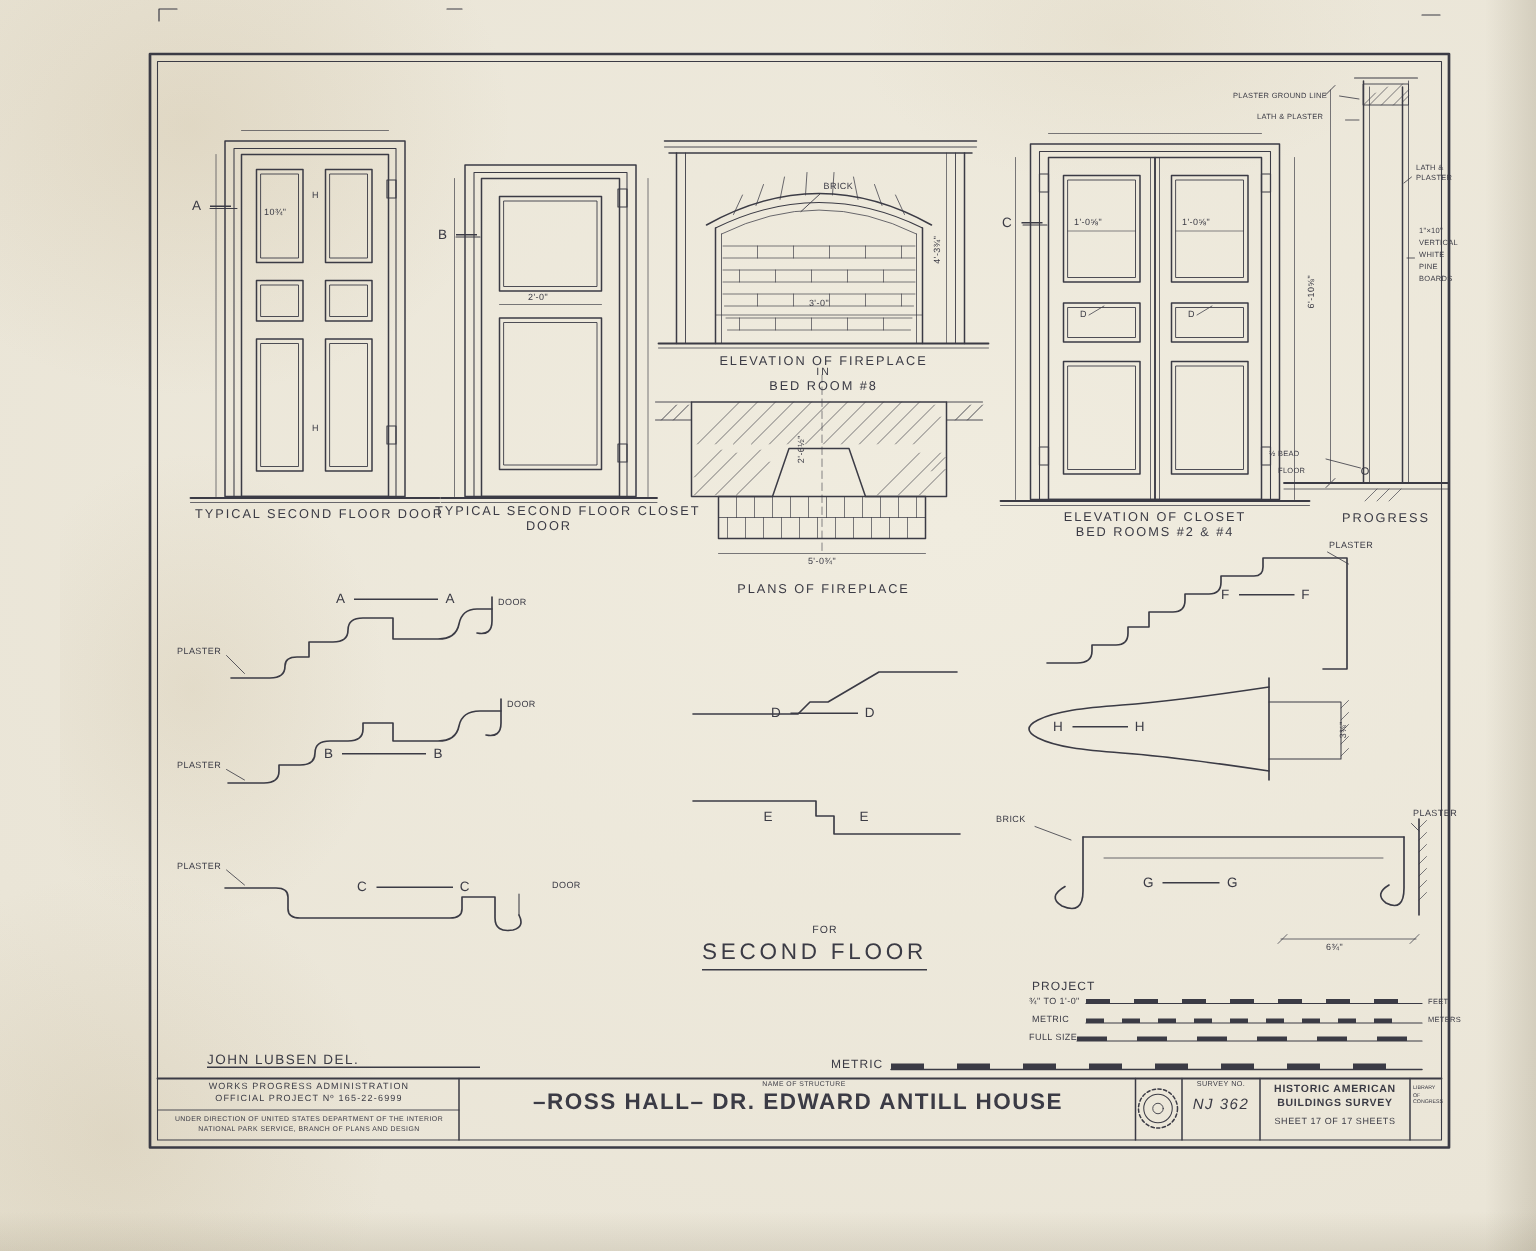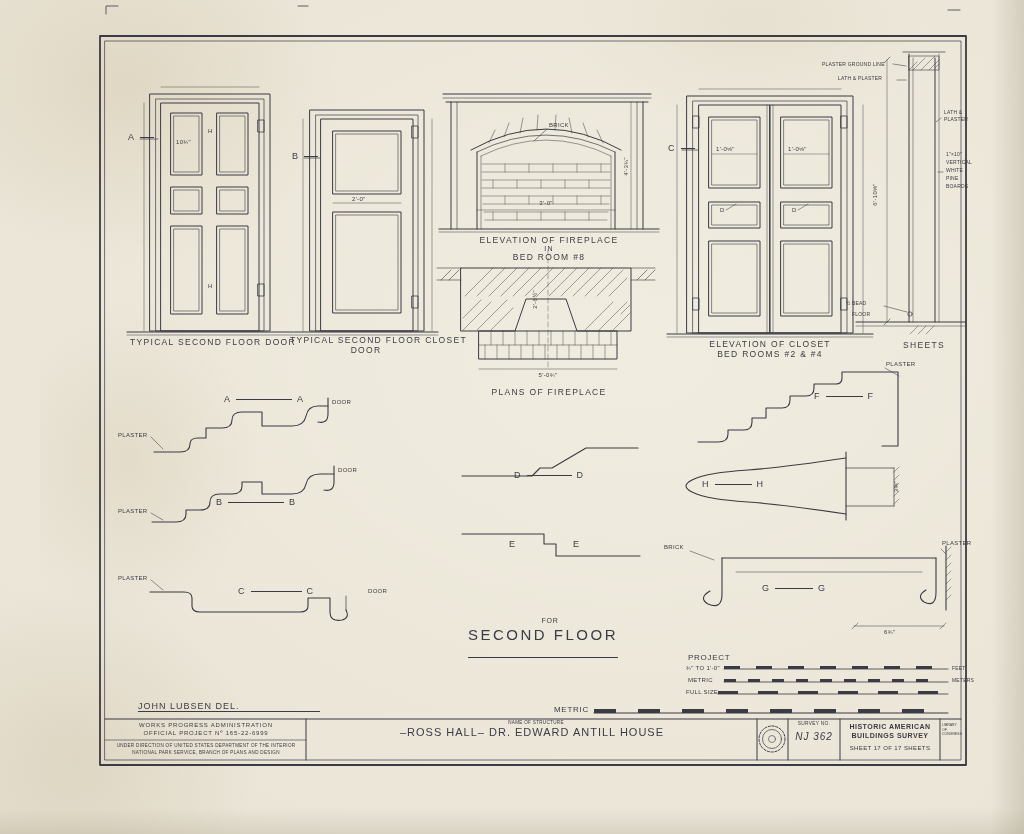--- a/index.html
+++ b/index.html
@@ -13,21 +13,21 @@
   .cap{font-size:8.5px;letter-spacing:1.3px;text-align:center}
   .tiny{font-size:6px;letter-spacing:.3px}
   .micro{font-size:5px;letter-spacing:.2px}
   .ctr{text-align:center}
   .rot{transform:rotate(-90deg);transform-origin:center}
   .cut{position:absolute;display:flex;align-items:center;font-size:9px;letter-spacing:1px;color:#3b3b45}
   .cut i{flex:1;border-top:1px solid #3b3b45;margin:0 5px;height:0}
   .cut.half i{flex:0 0 14px}
   .bigtitle{position:absolute;display:flex;gap:22px;font-size:16px;letter-spacing:2.5px;color:#3b3b45}
   .bigtitle span{border-bottom:1px solid #3b3b45;padding-bottom:2px}
-  .underl{border-bottom:1px solid #3b3b45;padding-bottom:14px}
+  .underl{border-bottom:1px solid #3b3b45;padding-bottom:3px}
   .credit{border-bottom:1px solid #3b3b45;width:182px;font-size:9px;letter-spacing:1px}
   .tb{position:absolute;color:#3b3b45}
   .script{font-style:italic;font-size:10px;letter-spacing:1px}
 </style>
 </head>
 <body>
 
 <div id="sheet">
 
   <div class="stain" style="left:0;top:0;width:360px;height:280px;background:radial-gradient(ellipse at 35% 30%, rgba(185,165,125,.22), transparent 65%)"></div>
@@ -288,21 +288,21 @@
 
   <div class="lbl cap" style="left:128px;top:338px;width:170px">TYPICAL SECOND FLOOR DOOR</div>
   <div class="lbl cap" style="left:290px;top:336px;width:152px">TYPICAL SECOND FLOOR CLOSET</div>
   <div class="lbl cap" style="left:290px;top:346px;width:152px">DOOR</div>
   <div class="lbl cap" style="left:466px;top:236px;width:166px">ELEVATION OF FIREPLACE</div>
   <div class="lbl cap" style="left:466px;top:245px;width:166px;font-size:7px">IN</div>
   <div class="lbl cap" style="left:466px;top:253px;width:166px">BED ROOM #8</div>
   <div class="lbl cap" style="left:466px;top:388px;width:166px">PLANS OF FIREPLACE</div>
   <div class="lbl cap" style="left:688px;top:340px;width:164px">ELEVATION OF CLOSET</div>
   <div class="lbl cap" style="left:688px;top:350px;width:164px">BED ROOMS #2 &amp; #4</div>
-  <div class="lbl cap" style="left:884px;top:341px;width:80px">SHEETS</div>
+  <div class="lbl cap" style="left:884px;top:341px;width:80px">PROGRESS</div>
 
   <div class="cut half" style="left:128px;top:132px">
       <span>A</span>
       <i></i>
     </div>
   <div class="lbl tiny" style="left:208px;top:128px">H</div>
   <div class="lbl tiny" style="left:208px;top:283px">H</div>
   <div class="cut half" style="left:292px;top:151px">
       <span>B</span>
       <i></i>
@@ -398,21 +398,21 @@
   <div class="lbl" style="left:554px;top:705px;font-size:8px">METRIC</div>
 
   <div class="lbl credit" style="left:138px;top:701px">JOHN LUBSEN DEL.</div>
 
   <div class="tb ctr" style="left:110px;top:722px;width:192px;font-size:6px;letter-spacing:.8px">WORKS    PROGRESS    ADMINISTRATION</div>
   <div class="tb ctr" style="left:110px;top:730px;width:192px;font-size:6px;letter-spacing:.8px">OFFICIAL    PROJECT    Nº 165-22-6999</div>
   <div class="tb ctr" style="left:108px;top:743px;width:196px;font-size:4.6px;letter-spacing:.3px">UNDER DIRECTION OF UNITED STATES DEPARTMENT OF THE INTERIOR</div>
   <div class="tb ctr" style="left:108px;top:750px;width:196px;font-size:4.6px;letter-spacing:.3px">NATIONAL PARK SERVICE, BRANCH OF PLANS AND DESIGN</div>
 
   <div class="tb ctr" style="left:486px;top:720px;width:100px;font-size:4.6px;letter-spacing:.3px">NAME OF STRUCTURE</div>
-  <div class="tb ctr" style="left:310px;top:726px;width:444px;font-size:11px;font-weight:normal;letter-spacing:1px;white-space:nowrap">–ROSS HALL–      DR. EDWARD ANTILL HOUSE</div>
+  <div class="tb ctr" style="left:310px;top:726px;width:444px;font-size:15px;font-weight:bold;letter-spacing:1px;white-space:nowrap">–ROSS HALL–      DR. EDWARD ANTILL HOUSE</div>
 
   <div class="tb ctr" style="left:789px;top:721px;width:50px;font-size:4.8px;letter-spacing:.3px">SURVEY NO.</div>
   <div class="tb ctr script" style="left:789px;top:731px;width:50px">NJ 362</div>
 
   <div class="tb ctr" style="left:842px;top:723px;width:96px;font-size:7px;font-weight:bold;letter-spacing:.5px">HISTORIC AMERICAN</div>
   <div class="tb ctr" style="left:842px;top:732px;width:96px;font-size:7px;font-weight:bold;letter-spacing:.5px">BUILDINGS SURVEY</div>
   <div class="tb ctr" style="left:842px;top:745px;width:96px;font-size:6px;letter-spacing:.4px">SHEET 17 OF 17 SHEETS</div>
 
   <div class="tb" style="left:942px;top:723px;width:18px;font-size:3.5px;line-height:1.3;letter-spacing:0;white-space:normal">LIBRARY OF CONGRESS</div>
 

